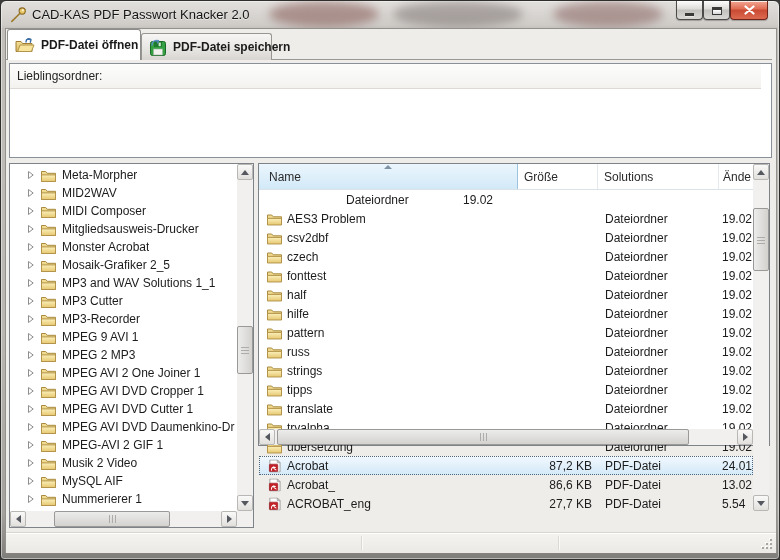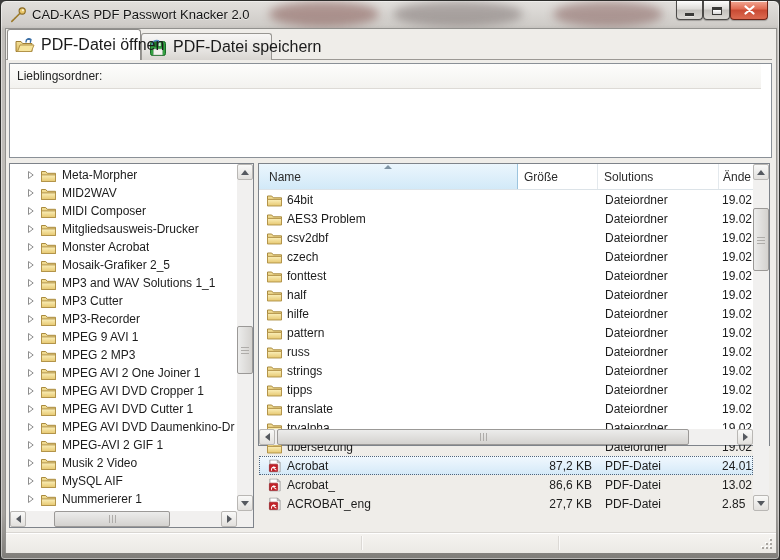--- a/index.html
+++ b/index.html
@@ -32,21 +32,21 @@
   
   .client{position:absolute;left:4px;top:27px;width:772px;height:525px;background:#efede9;border:1px solid rgba(70,70,68,.55);}
   
 
   
   .tab-baseline{position:absolute;left:5px;top:58px;width:766px;height:1px;background:#9b9894;}
   .tab{position:absolute;display:flex;align-items:center;cursor:default;white-space:nowrap;}
   .tab-active{left:6px;top:28px;width:134px;height:31px;background:#fff;border:1px solid #8f8d8a;border-bottom:none;border-radius:3px 3px 0 0;z-index:3;box-shadow:inset 0 1px 0 #fff;}
   .tab-inactive{left:140px;top:32px;width:131px;height:27px;background:linear-gradient(180deg,#f7f6f5,#e7e5e2 60%,#d8d5d1);border:1px solid #989692;border-bottom:none;border-radius:3px 3px 0 0;z-index:1;}
   .tab .ticon{margin:0 6px 0 7px;flex:0 0 auto;display:flex;}
-  .tab-label{font-size:16px;color:#1b1b1b;}
+  .tab-label{font-size:12px;color:#1b1b1b;font-weight:bold;}
 
   
   .fav-panel{position:absolute;left:8px;top:62px;width:763px;height:95px;background:#fff;border:1px solid #8a9097;}
   .fav-header{position:absolute;left:0;top:0;right:10px;height:25px;background:linear-gradient(#fdfdfc,#f3f2ef);border-bottom:1px solid #dddad6;display:flex;align-items:center;padding-left:7px;color:#242424;}
   .fav-body{position:absolute;left:0;top:26px;right:0;bottom:0;background:#fff;}
 
   
   .tree-panel{position:absolute;left:8px;top:162px;width:245px;height:365px;background:#fff;border:1px solid #7e838a;}
   .file-panel{position:absolute;left:257px;top:162px;width:512px;height:283px;background:#fff;border:1px solid #7e838a;}
 
@@ -497,28 +497,20 @@
       <div class="hcell" style="width:121px;">
         <span>Solutions</span>
       </div>
       <div class="hcell" style="width:34px;border-right:none;padding:0 16px 0 4px;">
         <span>Ände</span>
       </div>
     </div>
 
     <div class="file-rows">
         <div class="frow">
-    <div class="cell c-name">
-      <span class="ficon">
-              <svg width="15" height="14" viewBox="0 0 15 13">
-                <use href="#sym-folder"></use>
-              </svg>
-            </span>
-      <span>64bit</span>
-    </div>
     <div class="cell c-size"></div>
     <div class="cell c-type">Dateiordner</div>
     <div class="cell c-date">19.02</div>
   </div>
         <div class="frow">
     <div class="cell c-name">
       <span class="ficon">
               <svg width="15" height="14" viewBox="0 0 15 13">
                 <use href="#sym-folder"></use>
               </svg>
@@ -715,21 +707,21 @@
     <div class="cell c-name">
       <span class="ficon">
               <svg width="15" height="14" viewBox="0 0 15 13">
                 <use href="#sym-pdf"></use>
               </svg>
             </span>
       <span>ACROBAT_eng</span>
     </div>
     <div class="cell c-size">27,7 KB</div>
     <div class="cell c-type">PDF-Datei</div>
-    <div class="cell c-date">2.85</div>
+    <div class="cell c-date">5.54</div>
   </div>
       </div>
 
     <div class="sb sb-v" style="right:0;top:0;height:347px;">
       <div class="sb-btn" style="top:0;left:0;">
           <div class="arr arr-up"></div>
         </div>
       <div class="sb-btn" style="bottom:0;left:0;">
           <div class="arr arr-down"></div>
         </div>

